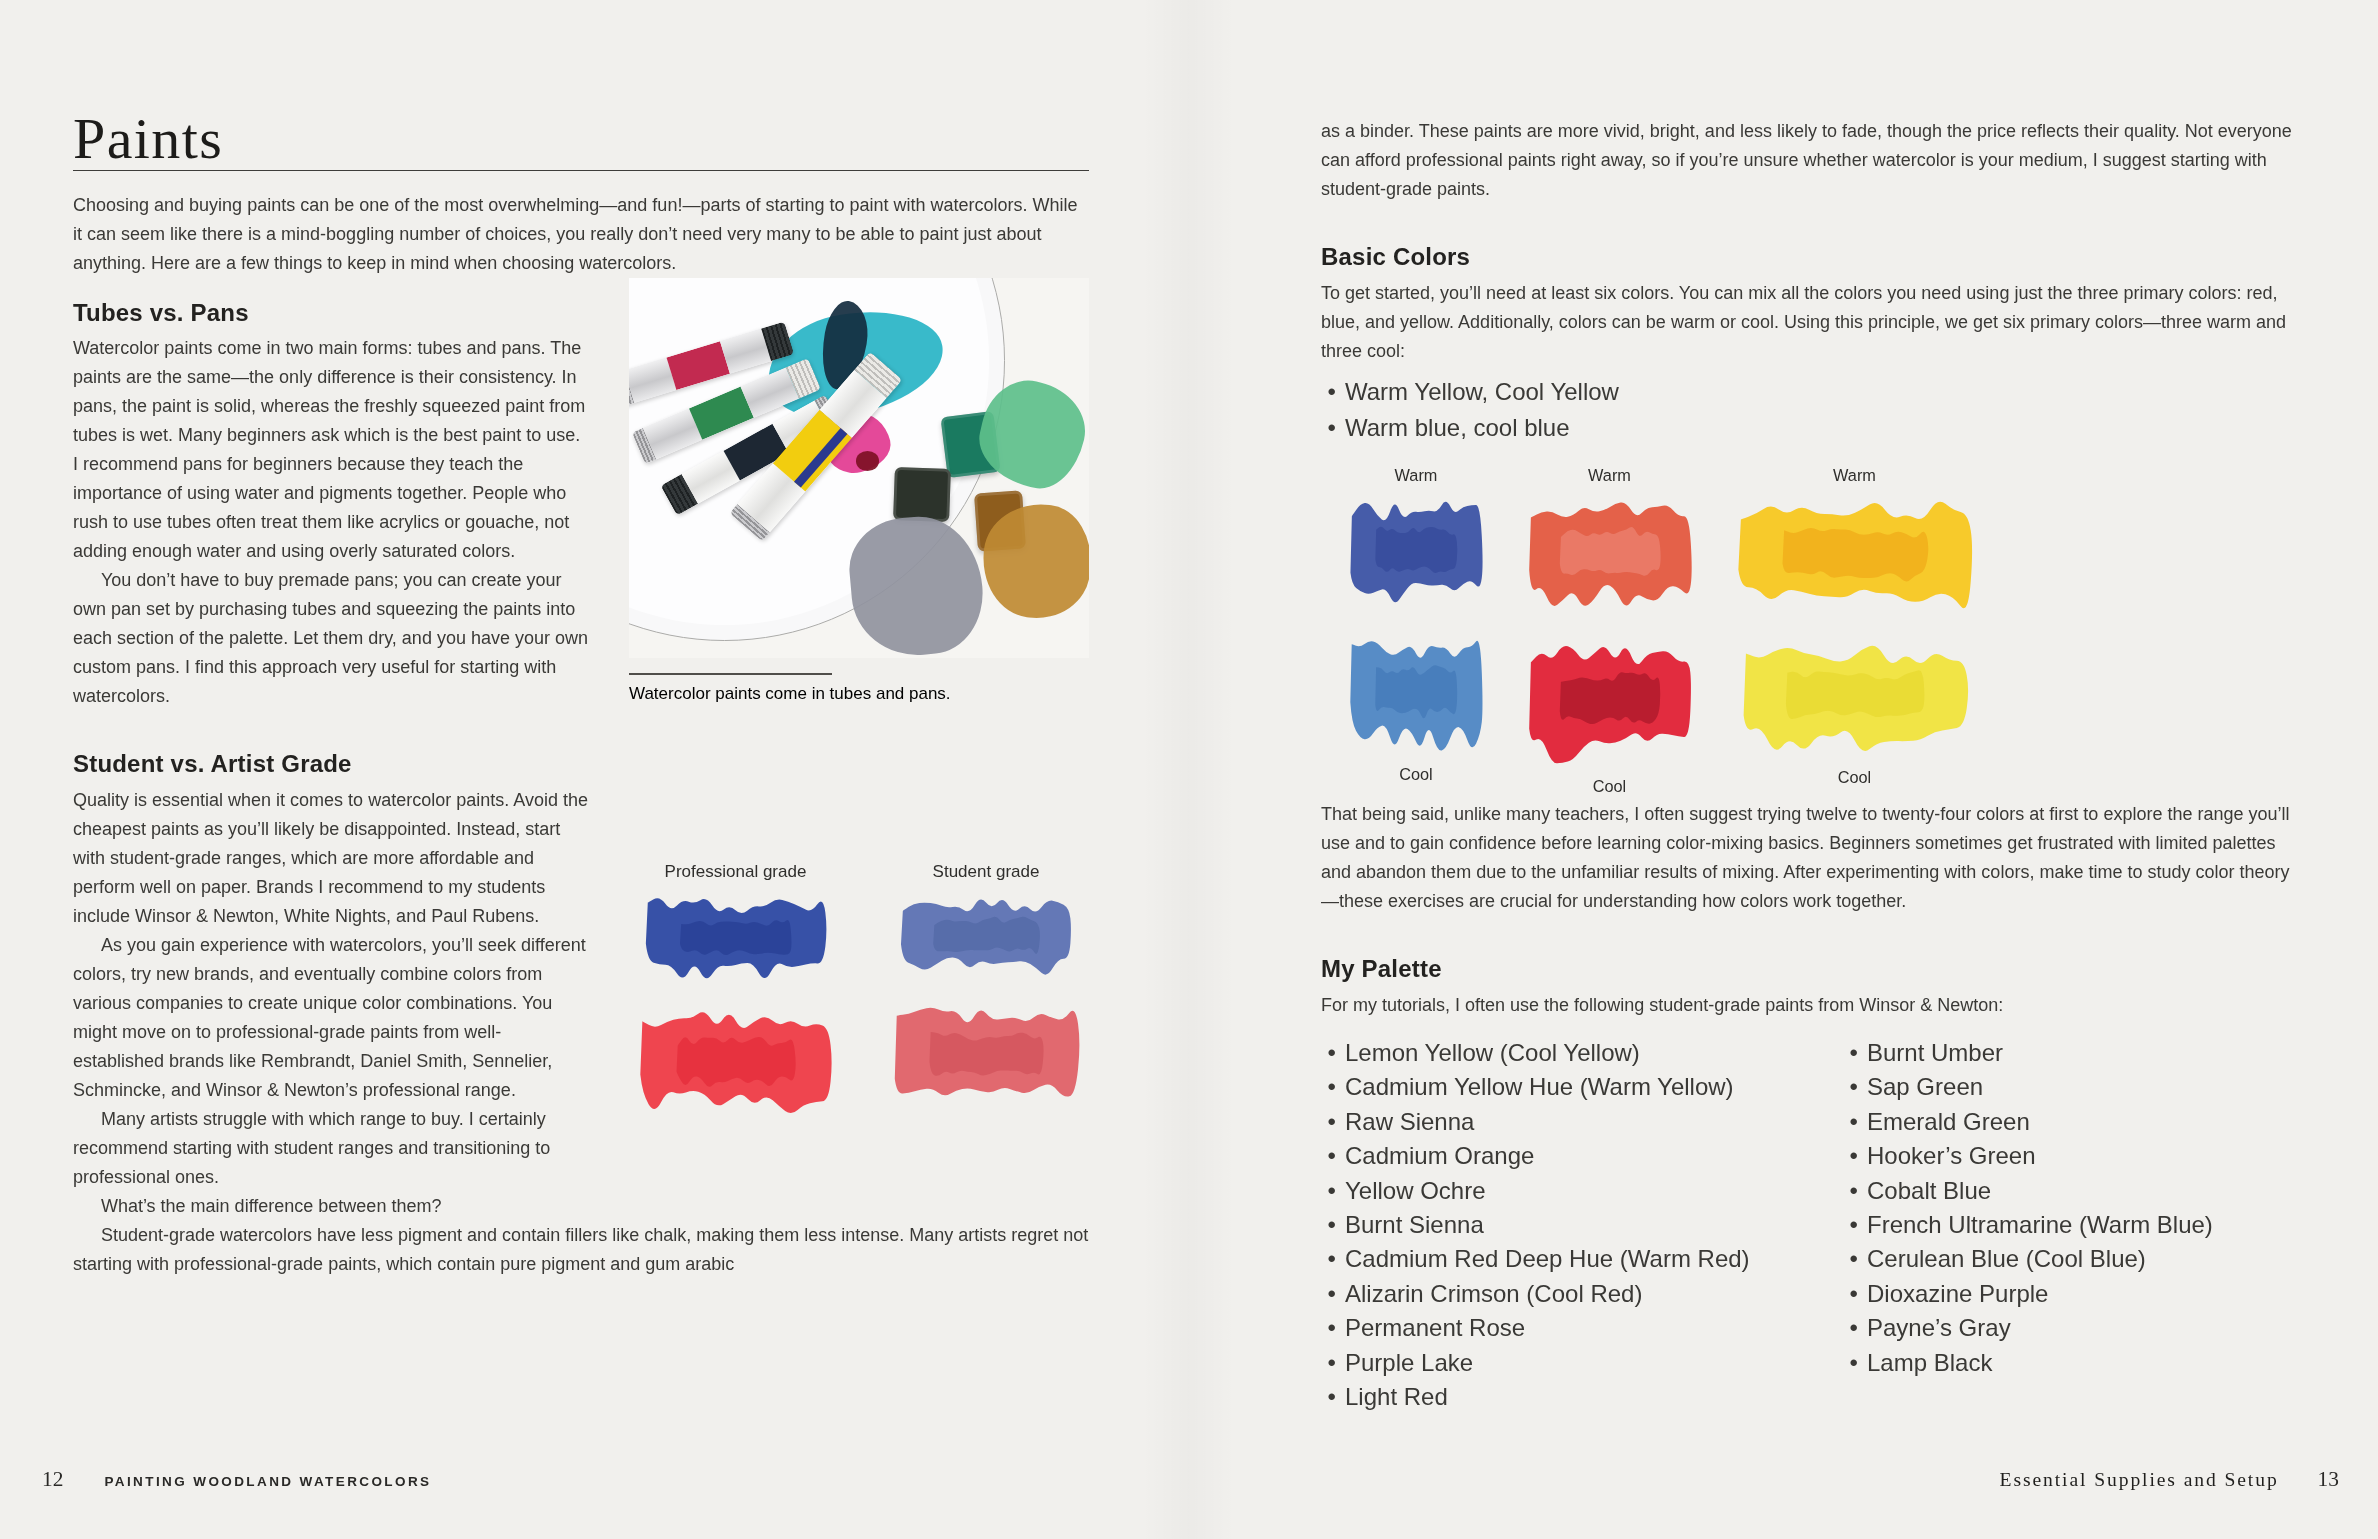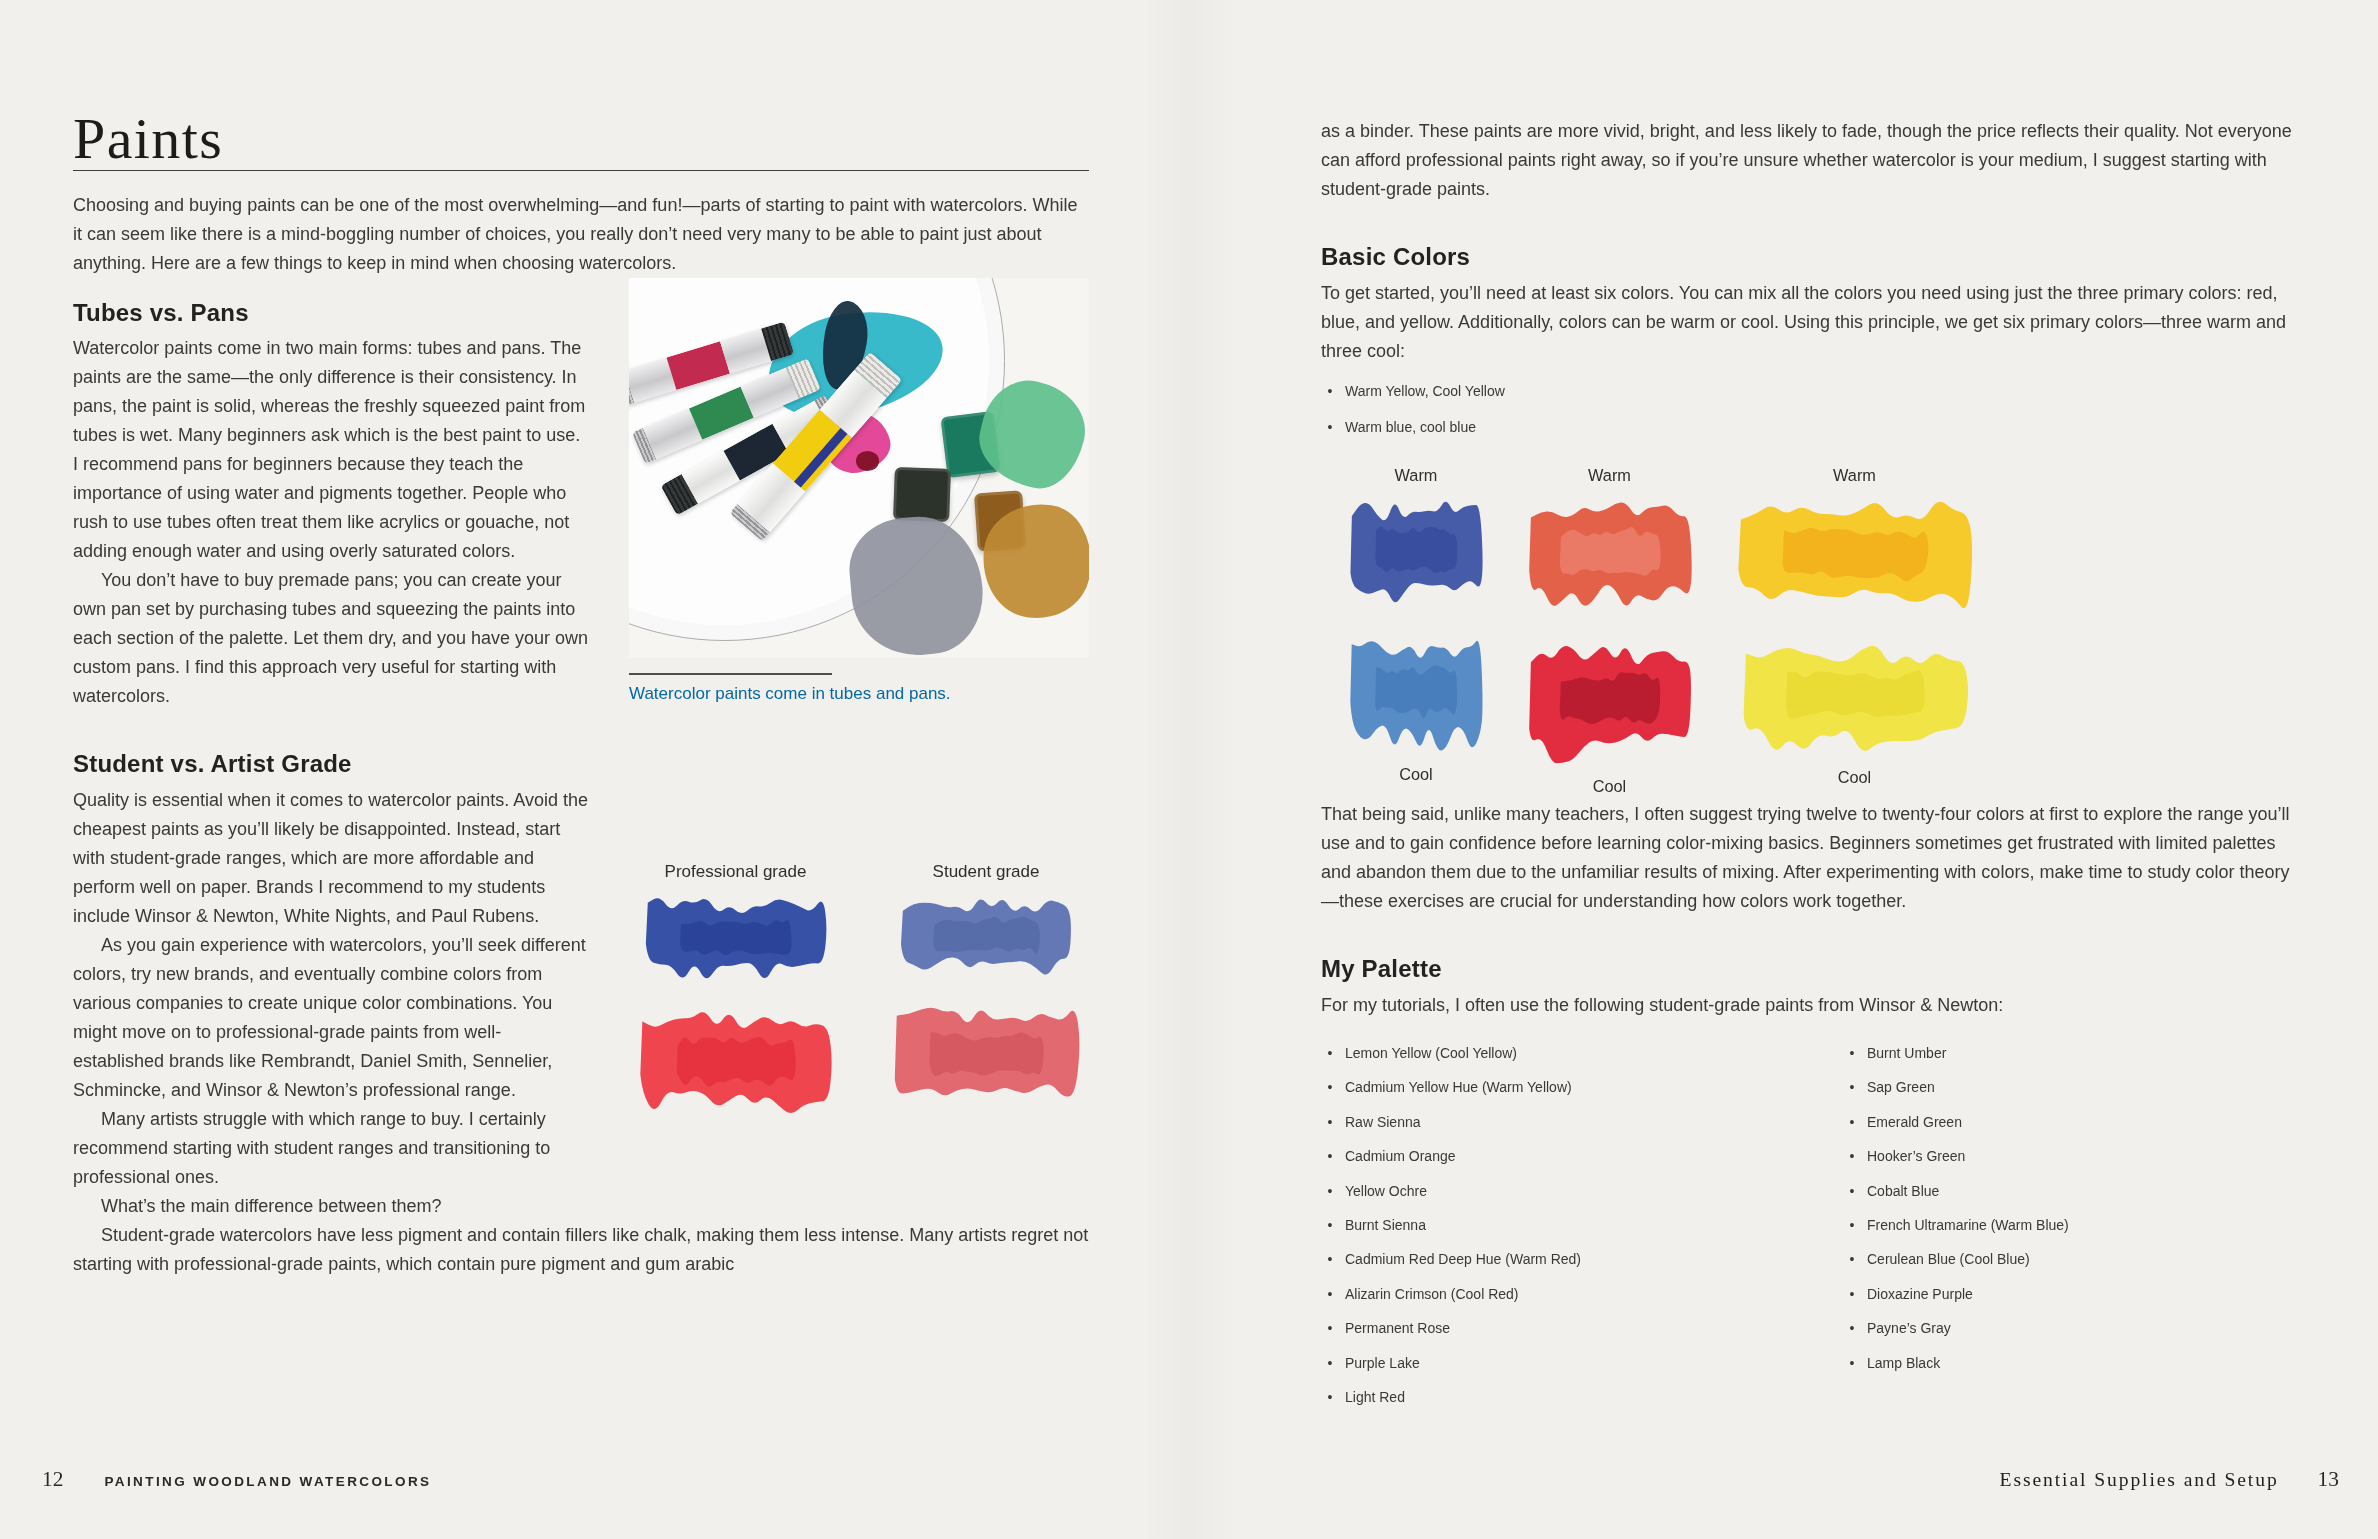--- a/index.html
+++ b/index.html
@@ -59,31 +59,31 @@
   .tube .crimp{width:12px;background-image:repeating-linear-gradient(90deg,rgba(0,0,0,.2) 0 1.9px,rgba(255,255,255,.25) 1.9px 3.7px);}
   .tube .tlabel{width:56px;}
   .tube .cap{width:24px;background-image:repeating-linear-gradient(90deg,rgba(0,0,0,.18) 0 1.9px,rgba(255,255,255,.08) 1.9px 4.7px);}
   .tube1{left:-15px;top:69px;width:179px;transform:rotate(-17deg);}
   .tube2{left:1.9px;top:116px;width:191px;transform:rotate(-23deg);}
   .tube3{left:28px;top:160px;width:188px;transform:rotate(-29deg);}
   .tube4{left:80px;top:147px;width:214px;height:43px;transform:rotate(-49deg);}
   .tube4 .tlabel{width:71px;position:relative;}
   .tube4 .stripe{position:absolute;left:0;right:0;bottom:6.5px;height:8.4px;}
   .cap-rule{width:203px;height:1.9px;background:#504e4a;margin:15px 0 7.5px 0;}
-  .caption{font-size:17px;color:#0369a1;line-height:22.4px;}
+  .caption{font-size:17px;color:#000000;line-height:22.4px;}
 
   .grade-figure{margin-top:157px;display:grid;grid-template-columns:210px 203px;column-gap:44px;justify-content:center;}
   .grade-label{text-align:center;font-size:17px;color:#2f2e2c;margin-bottom:11.2px;}
   .gslot{display:flex;justify-content:center;}
   .gslot.red-row{margin-top:18.6px;}
   .swatch-wrap svg{display:block;margin:0 auto;}
 
   
   ul.bullets{list-style:none;margin:11.2px 0 0 0;padding:0;}
-  ul.bullets li{position:relative;padding-left:24px;font-size:14px;line-height:29px;margin-bottom:7.5px;color:#3a3936;}
+  ul.bullets li{position:relative;padding-left:24px;font-size:24px;line-height:29px;margin-bottom:7.5px;color:#3a3936;}
   ul.bullets li::before{content:"•";position:absolute;left:6.5px;top:0;}
   .swatch-grid{margin:20.5px 0 0 20.5px;display:grid;grid-template-columns:149px 182px 252px;column-gap:28px;justify-content:start;}
   .sw-col{text-align:center;}
   .sw-label{font-size:16.3px;color:#2f2e2c;line-height:24px;}
   .sw-label.top{margin-bottom:7.5px;}
   .sw-label.bottom{margin-top:7.5px;}
   .sw-cool{margin-top:18.6px;}
   .after-swatches{margin-top:1.9px;}
   .palette-intro{margin-top:7px;}
   .palette-cols{display:grid;grid-template-columns:522px 1fr;margin-top:11.2px;}

